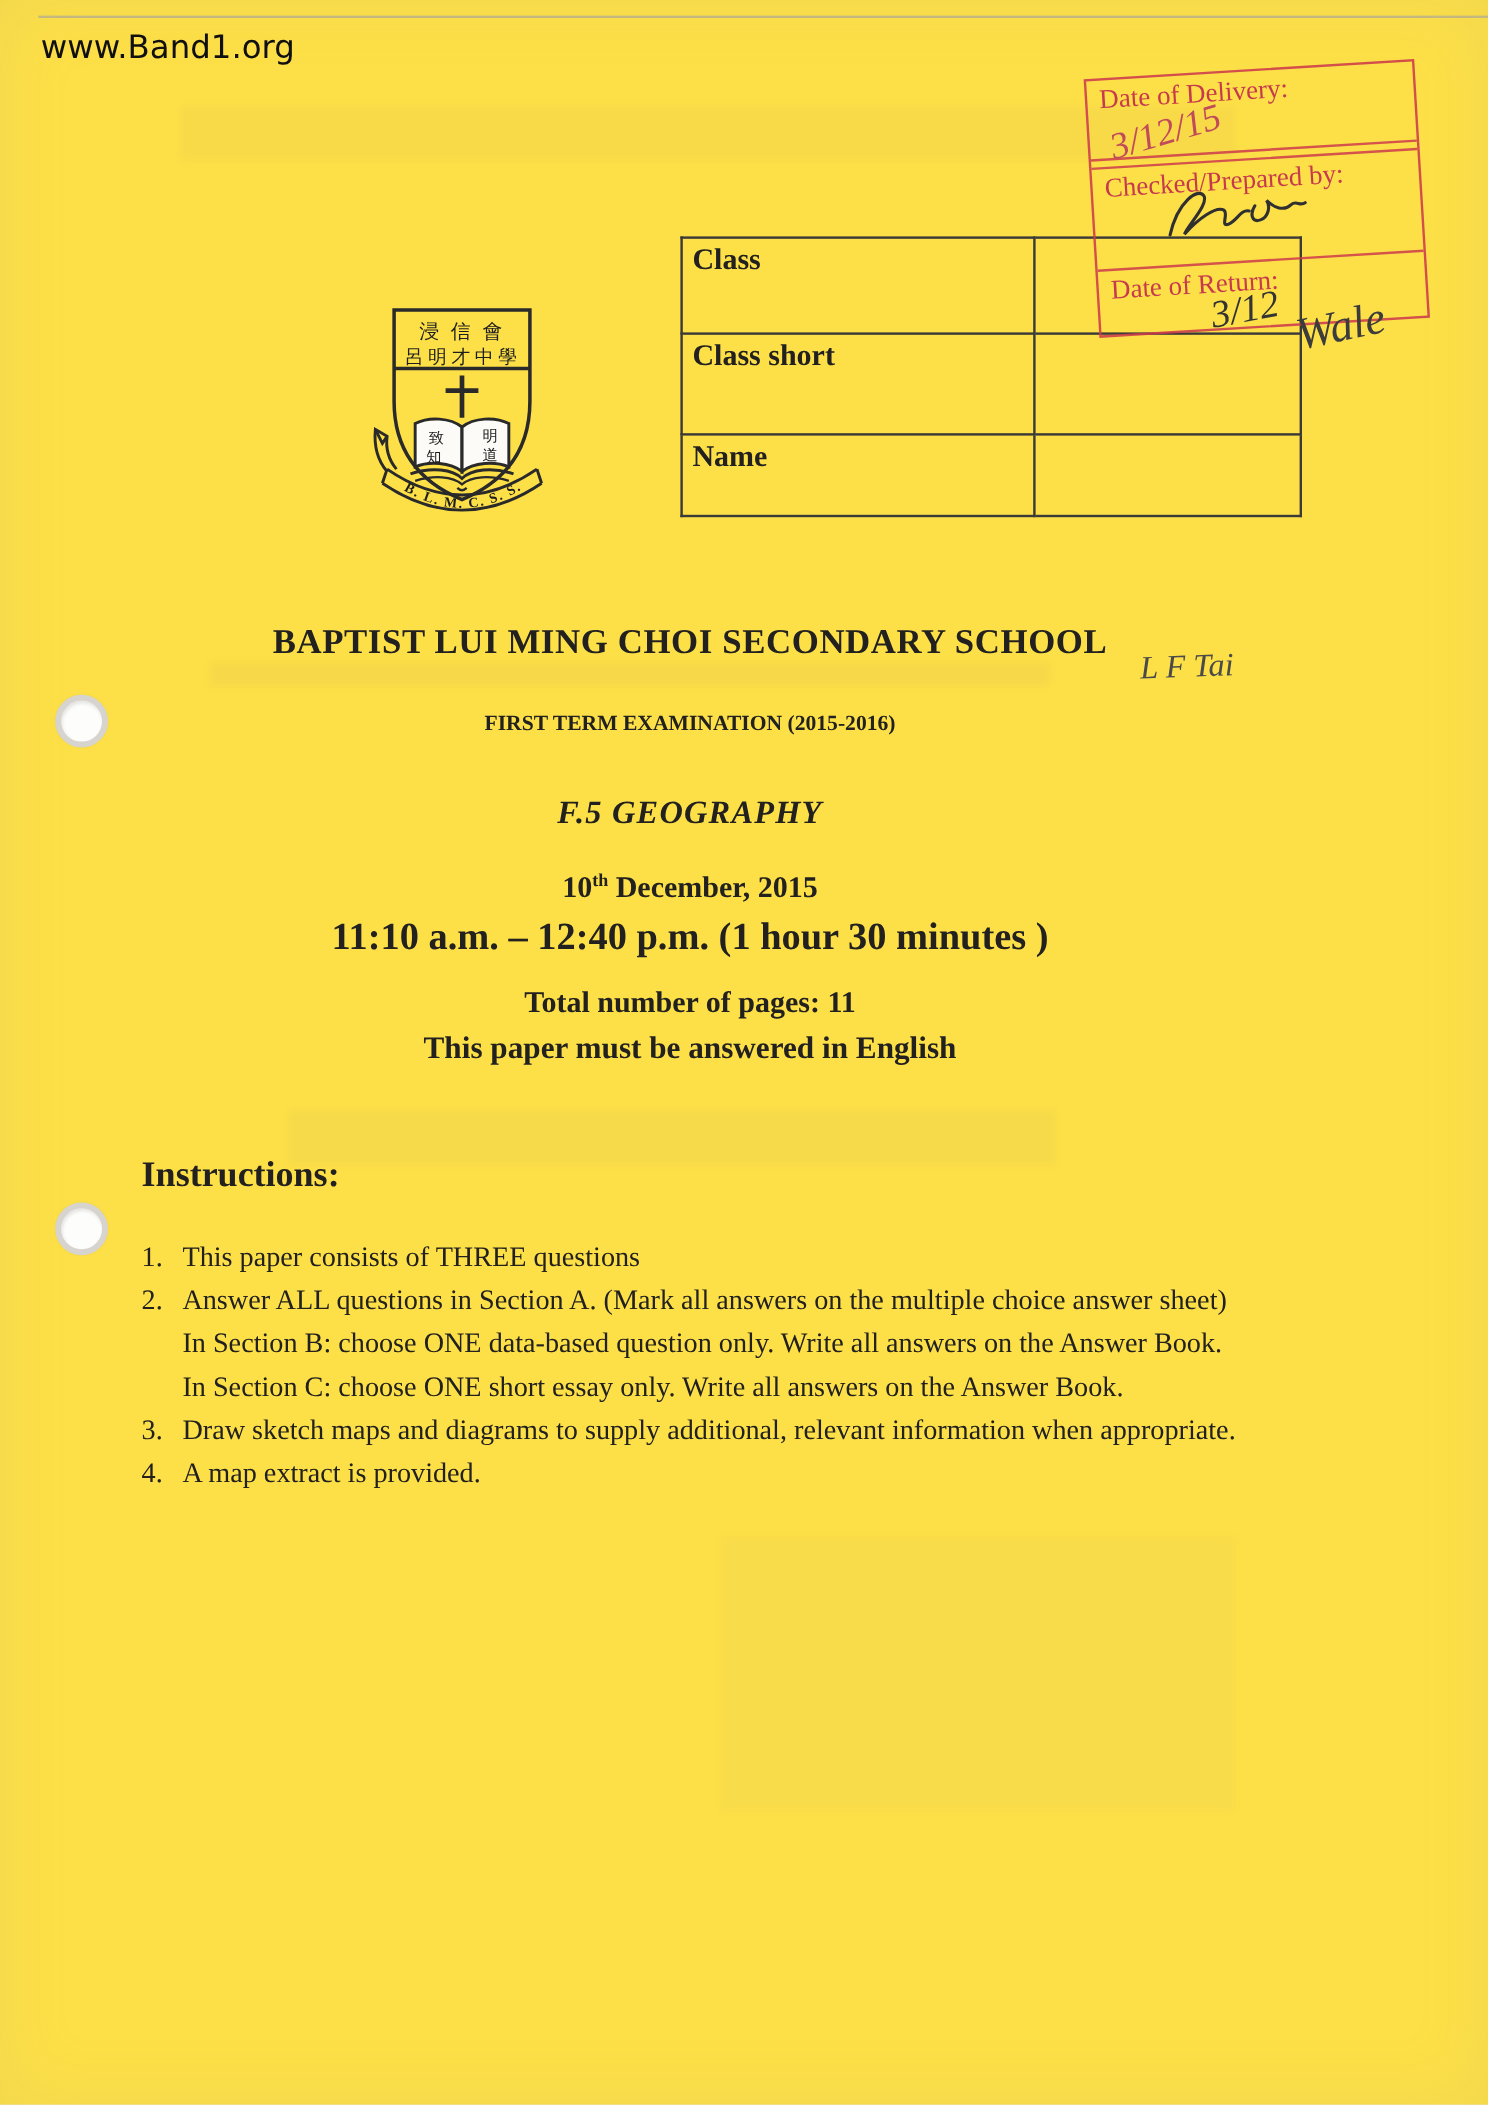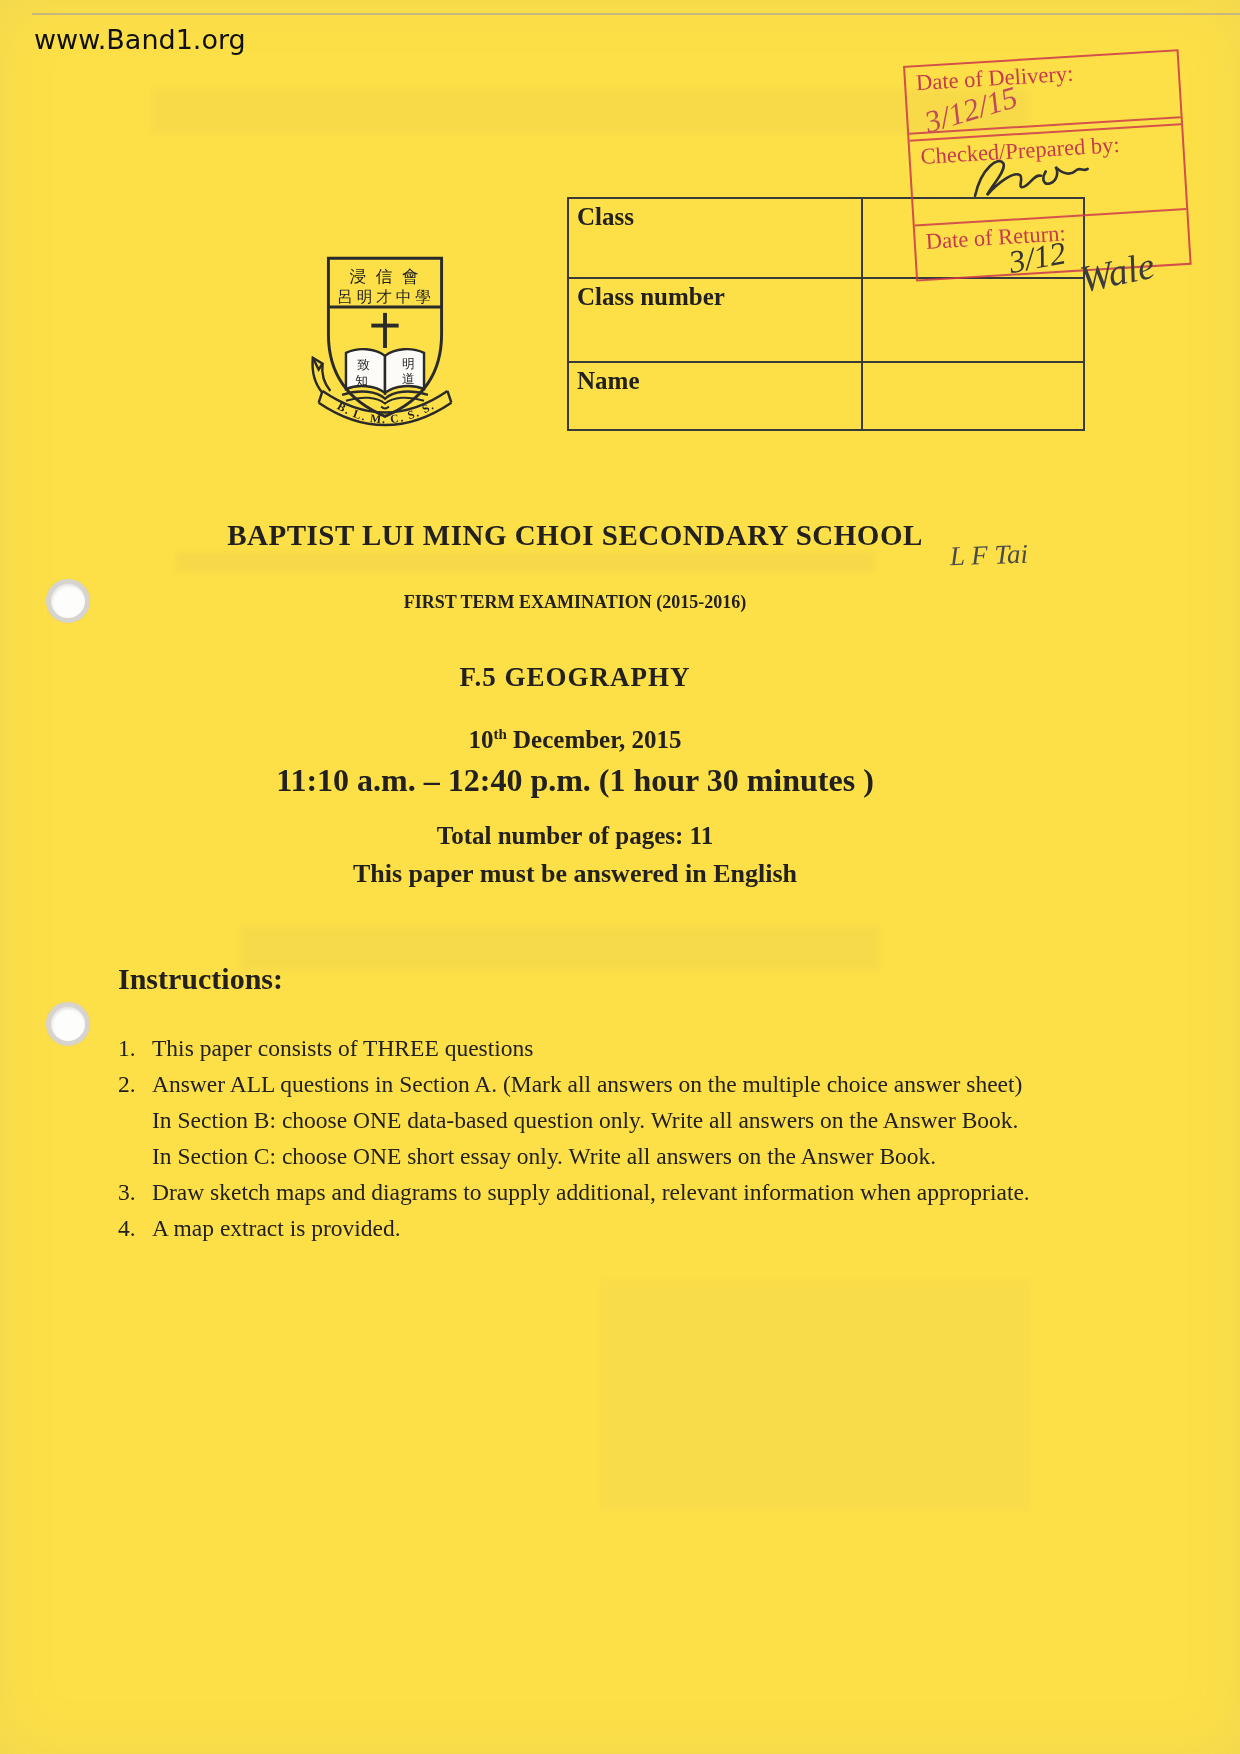--- a/index.html
+++ b/index.html
@@ -40,21 +40,21 @@
   .hw-return{left:92px;top:20px;font-size:32px;color:#343434;transform:rotate(-7deg);z-index:3;}
   .sig{position:absolute;left:52px;top:14px;z-index:3;}
   .hw-wale{position:absolute;left:1080px;top:250px;font-size:38px;color:#3c3c3c;transform:rotate(-12deg);}
   .hw-tai{position:absolute;left:950px;top:540px;font-size:27px;color:#4a4a4a;transform:rotate(-2deg);}
   
   .crest{position:absolute;left:305px;top:246px;}
   
   .cline{position:absolute;left:0;width:1150px;text-align:center;font-weight:bold;white-space:pre;}
   .t-school{top:519px;font-size:29px;letter-spacing:.5px;}
   .t-exam{top:592px;font-size:18px;}
-  .t-subject{top:662px;font-size:27px;letter-spacing:1px;}
+  .t-subject{top:662px;font-size:27px;letter-spacing:1px;font-style:italic;}
   .t-date{top:726px;font-size:25px;}
   .t-time{top:762px;font-size:32px;}
   .t-pages{top:822px;font-size:25px;}
   .t-lang{top:859px;font-size:26px;}
   sup{font-size:15px;}
   
   .inst-head{position:absolute;left:118px;top:962px;font-size:30px;font-weight:bold;}
   .inst-list{position:absolute;left:118px;top:1030px;width:1090px;font-size:23.5px;line-height:36px;}
   .inst-item{display:flex;}
   .inst-num{width:34px;flex-shrink:0;}
@@ -119,21 +119,21 @@
     </svg>
   </div>
 
   <table class="stable">
     <tbody>
         <tr>
       <td class="lbl">Class</td>
       <td></td>
     </tr>
     <tr>
-      <td class="lbl">Class number</td>
+      <td class="lbl">Class short</td>
       <td></td>
     </tr>
     <tr>
       <td class="lbl">Name</td>
       <td></td>
     </tr>
   </tbody>
     </table>
 
   <div class="stamp">

